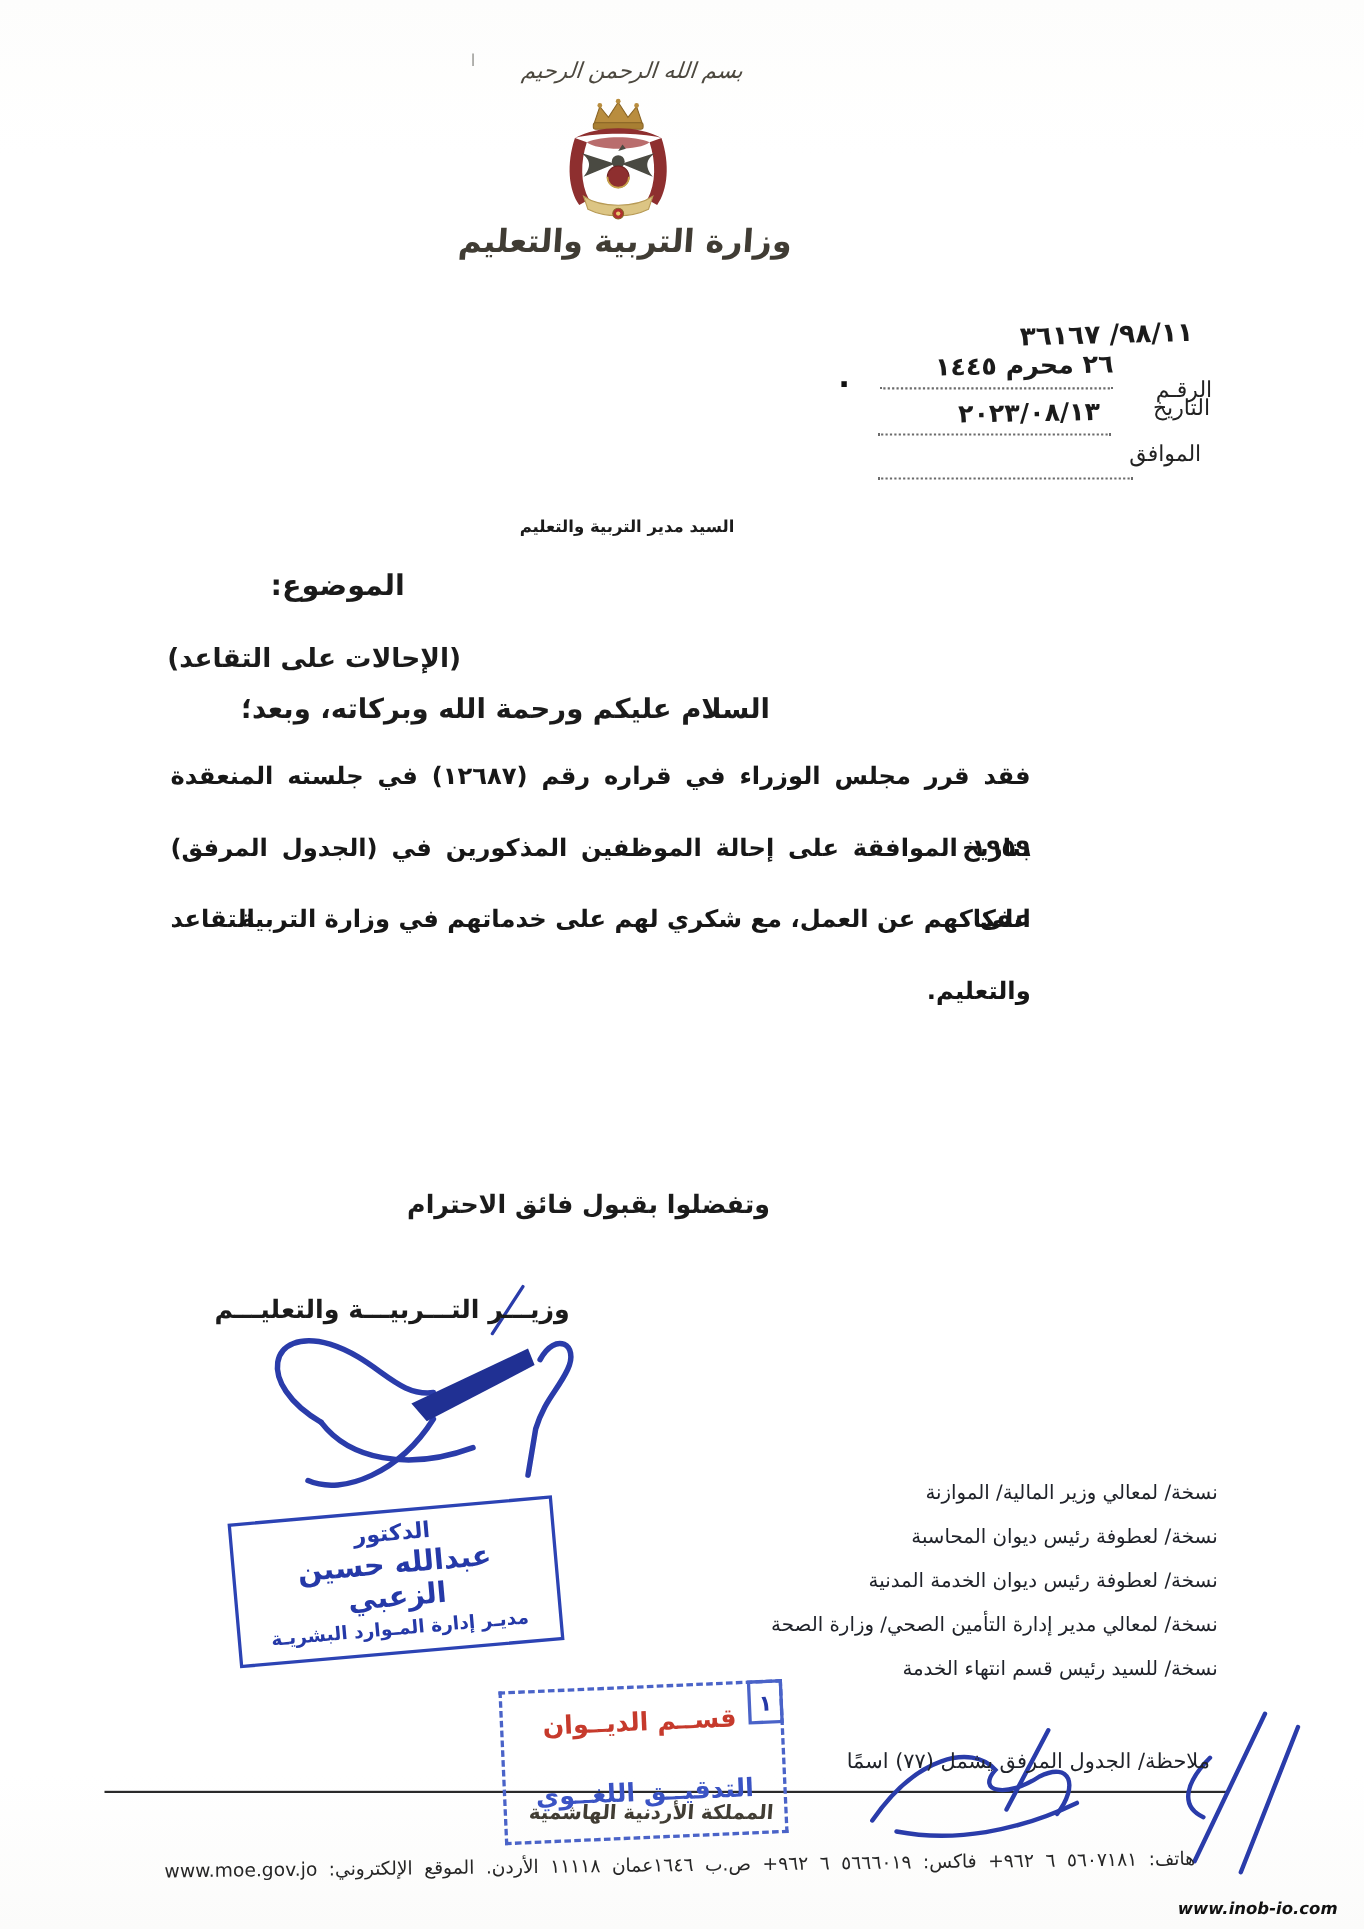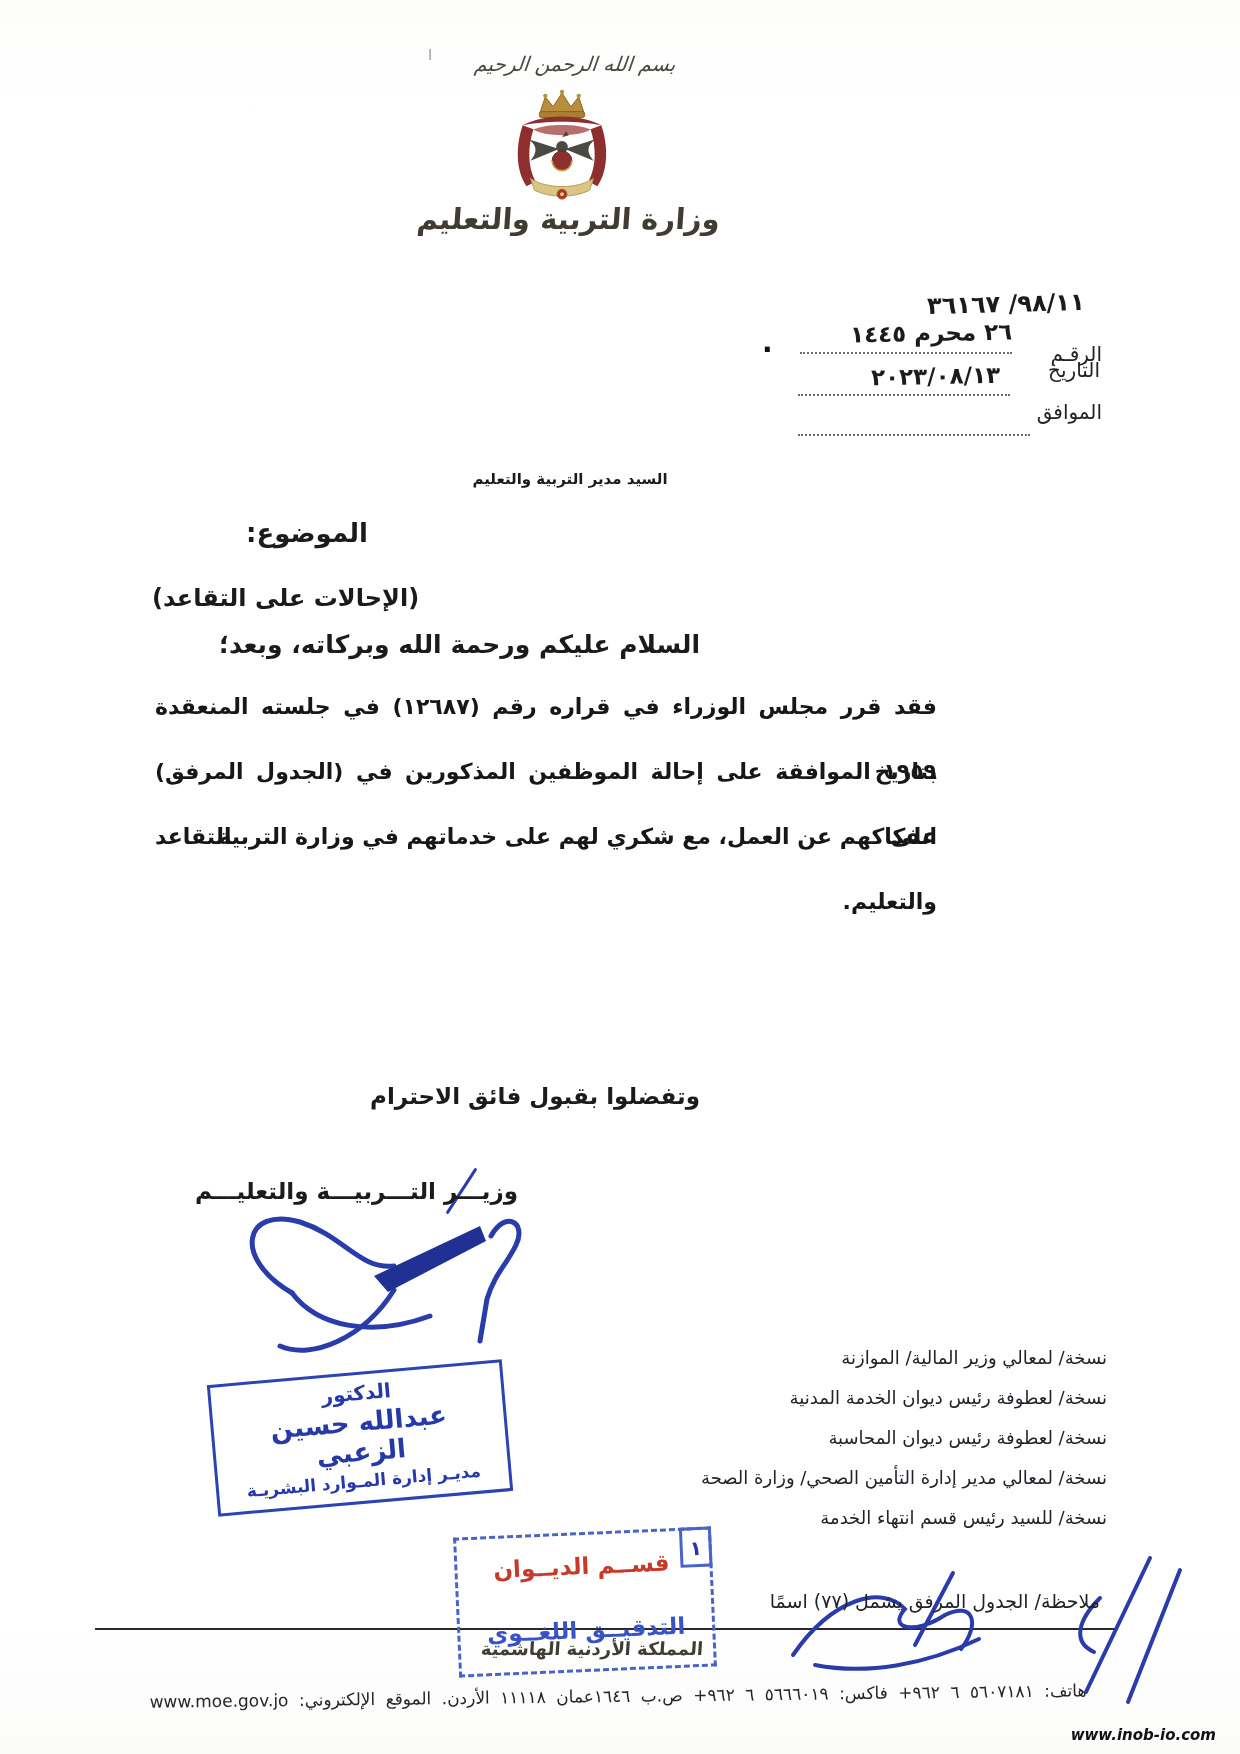--- a/index.html
+++ b/index.html
@@ -26,21 +26,21 @@
     font-size:29px; font-weight:bold; color:#403c34; transform:skewX(-4deg);
     letter-spacing:-1px;
   }
   .file-number {
     right:155px; top:290px; font-size:24px; font-weight:bold;
     transform:rotate(-1.5deg); letter-spacing:2px;
   }
   .ref-label { font-size:20px; color:#222; }
   .lbl-num { right:138px; top:314px;margin-top:28px; }
   .lbl-date { right:140px; top:358px; }
-  .lbl-corr { right:138px; top:400px;margin-left:44px; }
+  .lbl-corr { right:148px; top:400px;margin-left:44px; }
   .dots { height:0; border-top:2px dotted #6b6b6b; }
   .dots1 { right:228px; top:352px; width:212px; }
   .dots2 { right:230px; top:394px; width:212px; }
   .dots3 { right:210px; top:434px; width:232px; }
   .ref-value { font-size:23px; font-weight:bold; transform:rotate(-1deg); }
   .val-hijri { right:228px; top:320px; }
   .val-greg { right:240px; top:363px; }
   .ink-dot { left:762px; top:326px; font-size:28px; font-weight:bold; color:#111; }
   .addressee {
     left:400px; top:470px; width:340px; text-align:center;
@@ -188,22 +188,22 @@
   </div>
 
   <div class="abs hr-stamp">
     <div class="l1">الدكتور</div>
     <div class="l2">عبدالله حسين الزعبي</div>
     <div class="l3">مديـر إدارة المـوارد البشريـة</div>
   </div>
 
   <div class="abs cc-block">
     <div class="cc-item nw">نسخة/ لمعالي وزير المالية/ الموازنة</div>
+    <div class="cc-item nw">نسخة/ لعطوفة رئيس ديوان المحاسبة</div>
     <div class="cc-item nw">نسخة/ لعطوفة رئيس ديوان الخدمة المدنية</div>
-    <div class="cc-item nw">نسخة/ لعطوفة رئيس ديوان المحاسبة</div>
     <div class="cc-item nw">نسخة/ لمعالي مدير إدارة التأمين الصحي/ وزارة الصحة</div>
     <div class="cc-item nw">نسخة/ للسيد رئيس قسم انتهاء الخدمة</div>
   </div>
 
   <div class="abs note-line nw">ملاحظة/ الجدول المرفق يشمل (٧٧) اسمًا</div>
 
   <div class="abs rule"></div>
 
   <div class="abs diwan-stamp">
     <div class="diwan-num-box">١</div>

